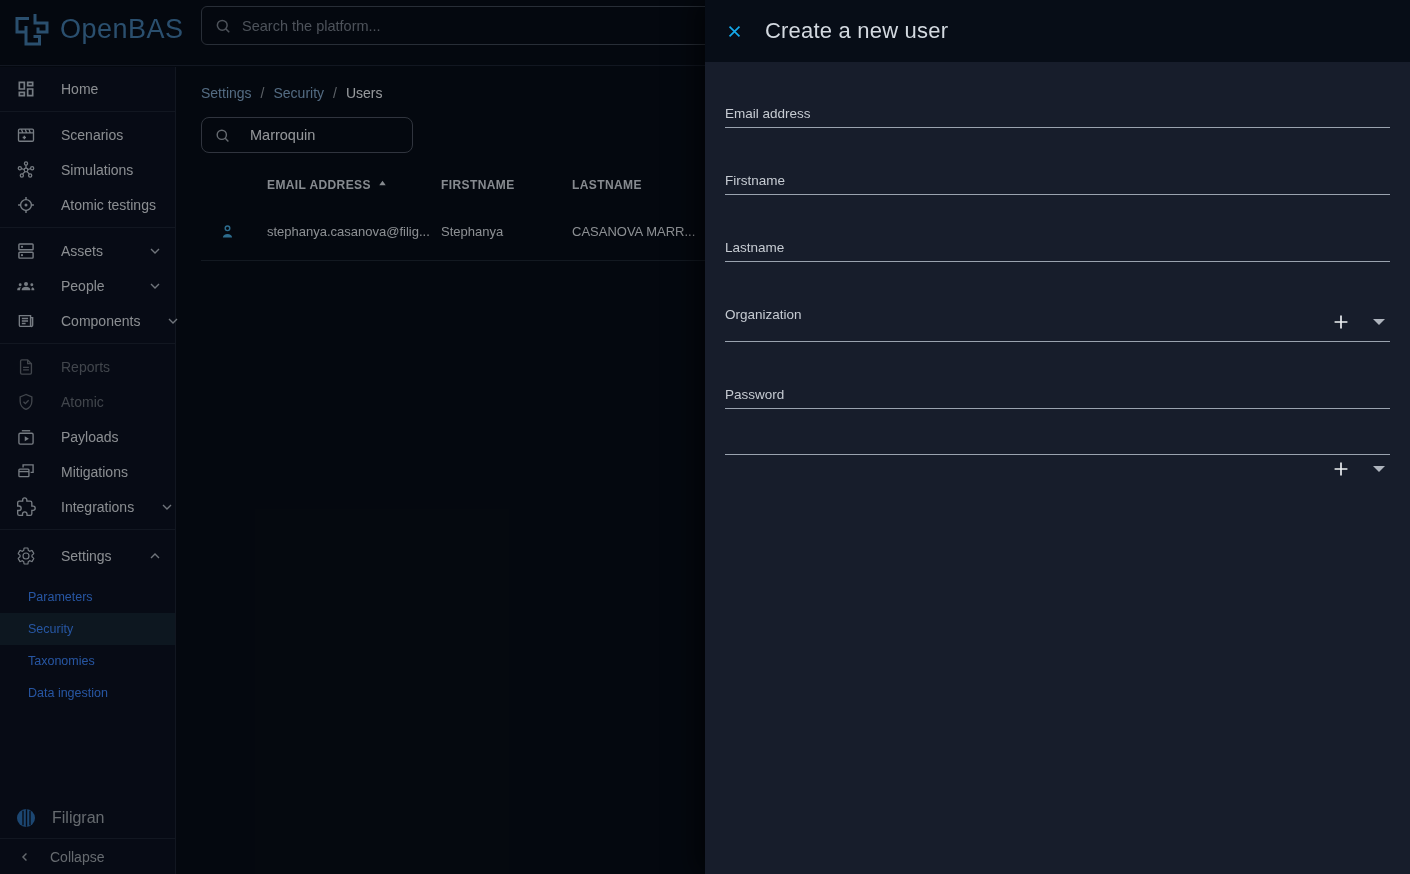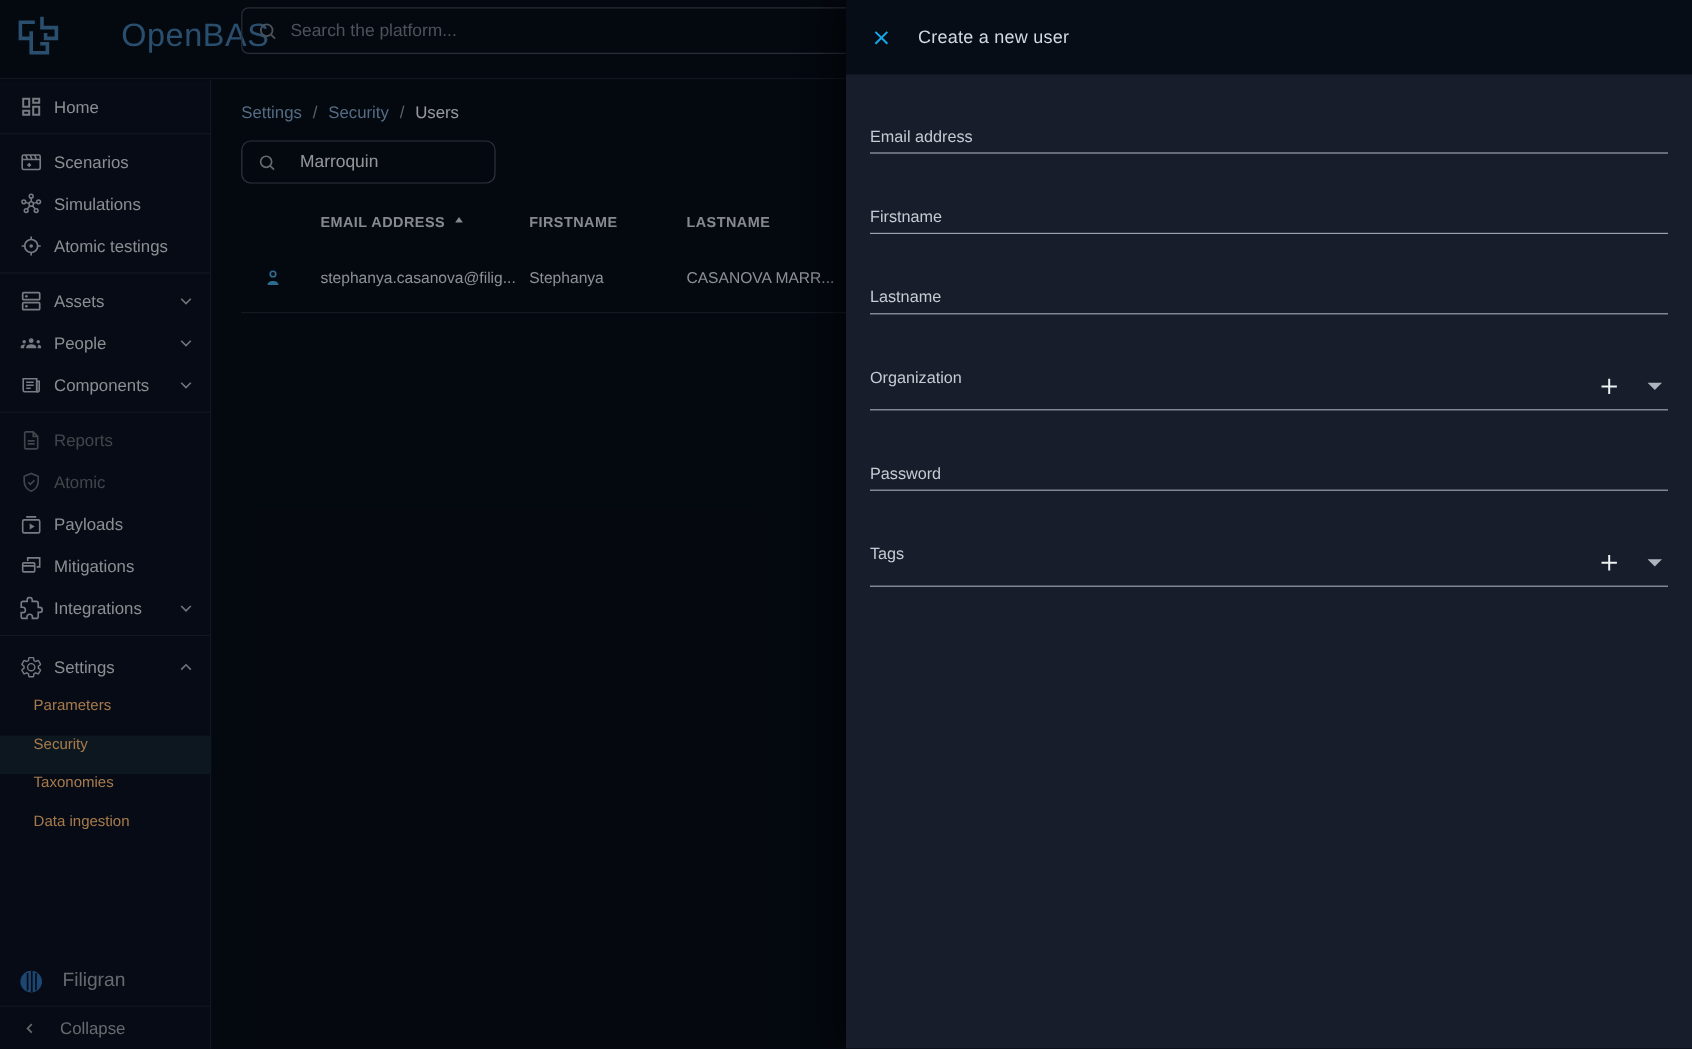--- a/index.html
+++ b/index.html
@@ -4,37 +4,37 @@
 <style>
   * { margin:0; padding:0; box-sizing:border-box; }
   html,body { background:#04070d; }
   body { font-family:"Liberation Sans", sans-serif; }
   .stage { position:relative; width:1410px; height:874px; overflow:hidden; background:#070d17; }
 
   
   .topbar { position:absolute; left:0; top:0; width:100%; height:66px; background:#070d17; border-bottom:1px solid #1c2432; }
   .brand { position:absolute; left:14px; top:11px; display:flex; align-items:center; gap:10px; color:#4178a8; cursor:pointer; }
   .brand svg { width:36px; height:36px; }
-  .brand .brand-text { font-size:27px; font-weight:500; letter-spacing:0.5px;margin-left:41px; }
+  .brand .brand-text { font-size:27px; font-weight:500; letter-spacing:0.5px; }
   .topbar-search { position:absolute; left:201px; top:6px; width:545px; height:39px; border:1px solid #3e4654; border-radius:6px; display:flex; align-items:center; padding:0 12px; gap:10px; color:#757d89; }
   .topbar-search svg { width:18px; height:18px; flex:0 0 auto; }
   .topbar-search input { background:transparent; border:none; outline:none; color:#aeb6c0; font-size:14.5px; width:100%; font-family:inherit; }
   .topbar-search input::placeholder { color:#757d89; opacity:1; }
 
   
   .sidebar { position:absolute; left:0; top:67px; width:176px; height:807px; background:#0c1220; border-right:1px solid #1c2432; }
   .nav { padding-top:4px; }
-  .nav-item { height:35px; display:flex; align-items:center; padding:0 12px 0 16px; gap:9px; color:#d2d7dd; font-size:14px; cursor:pointer; }
+  .nav-item { height:35px; display:flex; align-items:center; padding:0 12px 0 16px; gap:25px; color:#d2d7dd; font-size:14px; cursor:pointer; }
   .nav-item .nav-ic { width:20px; height:20px; color:#b4bdc7; display:flex; }
   .nav-item .nav-ic svg { width:20px; height:20px; }
   .nav-item .chev { margin-left:auto; color:#aab2bc; display:flex; }
   .nav-item .chev svg { width:16px; height:16px; }
   .nav-item.disabled, .nav-item.disabled .nav-ic { color:#636a74; }
   .nav-divider { border-top:1px solid #1c2432; margin:5px 0; }
-  .sub-item { height:32px; display:flex; align-items:flex-start; padding-left:28px; color:#fdba74; font-size:12.5px; cursor:pointer; }
+  .sub-item { height:32px; display:flex; align-items:center; padding-left:28px; color:#3b82f6; font-size:12.5px; cursor:pointer; }
   .sub-item.active { background:#142431; }
   .side-footer { position:absolute; left:0; bottom:0; width:100%; }
   .footer-brand { height:40px; display:flex; align-items:center; gap:14px; padding-left:14px; color:#9aa1a9; font-size:16px; cursor:pointer; }
   .footer-brand svg { width:24px; height:24px; }
   .footer-collapse { height:36px; display:flex; align-items:center; gap:18px; padding-left:18px; color:#9aa1a9; font-size:14px; border-top:1px solid #1c2432; cursor:pointer; }
   .footer-collapse svg { width:14px; height:14px; }
 
   
   .main { position:absolute; left:177px; top:67px; right:0; bottom:0; }
   .breadcrumb { position:absolute; left:24px; top:18px; font-size:14px; display:flex; gap:9px; align-items:center; }
@@ -56,21 +56,21 @@
   .trow .col-icon svg { width:19px; height:19px; color:#45a5d8; }
   .sort-ic svg { width:11px; height:11px; color:#ccd2da; }
   .cell { white-space:nowrap; overflow:hidden; text-overflow:ellipsis; padding-right:10px; }
 
   
   .backdrop { position:absolute; left:0; top:0; width:705px; height:874px; background:rgba(0,0,0,0.34); z-index:40; }
   .drawer { position:absolute; left:705px; top:0; width:705px; height:874px; background:#171d2b; z-index:50; box-shadow:-10px 0 24px rgba(0,0,0,0.55); }
   .drawer-header { height:62px; background:#070d17; display:flex; align-items:center; padding-left:15px; gap:17px; }
   .close-btn { width:28px; height:28px; display:flex; align-items:center; justify-content:center; cursor:pointer; color:#15a9ea; }
   .close-btn svg { width:17px; height:17px; }
-  .drawer-title { font-size:15px; color:#d3d9e0; letter-spacing:0.2px; }
+  .drawer-title { font-size:22px; color:#d3d9e0; letter-spacing:0.2px; }
   .drawer-body { padding:44px 20px 0 20px; }
   .field { position:relative; margin-bottom:45px; cursor:text; }
   .field .flabel { font-size:13.5px; color:#c6cbd2; line-height:15px; }
   .field .fline { margin-top:6px; border-bottom:1px solid #9aa3af; }
   .field.select .fline { margin-top:19px; }
   .field .adorn { position:absolute; right:0; top:4px; display:flex; align-items:center; gap:21px; }
   .adorn .plus { width:22px; height:22px; color:#eef1f4; cursor:pointer; display:flex; }
   .adorn .plus svg { width:22px; height:22px; }
   .adorn .caret { margin-right:5px; cursor:pointer; width:0; height:0; border-left:6px solid transparent; border-right:6px solid transparent; border-top:6px solid #aeb4bd; }
   .bottom-row { display:flex; justify-content:space-between; align-items:flex-start; margin-top:28px; }
@@ -377,21 +377,20 @@
             </span>
           <span class="caret"></span>
         </div>
         <div class="fline"></div>
       </div>
       <div class="field">
         <div class="flabel">Password</div>
         <div class="fline"></div>
       </div>
       <div class="field select" style="margin-bottom:0">
-        <div class="flabel">Tags</div>
         <div class="adorn">
           <span class="plus">
               <svg viewBox="0 0 24 24" fill="none" stroke="currentColor" stroke-width="1.8">
                 <path d="M12 5v14M5 12h14"></path>
               </svg>
             </span>
           <span class="caret"></span>
         </div>
         <div class="fline"></div>
       </div>

